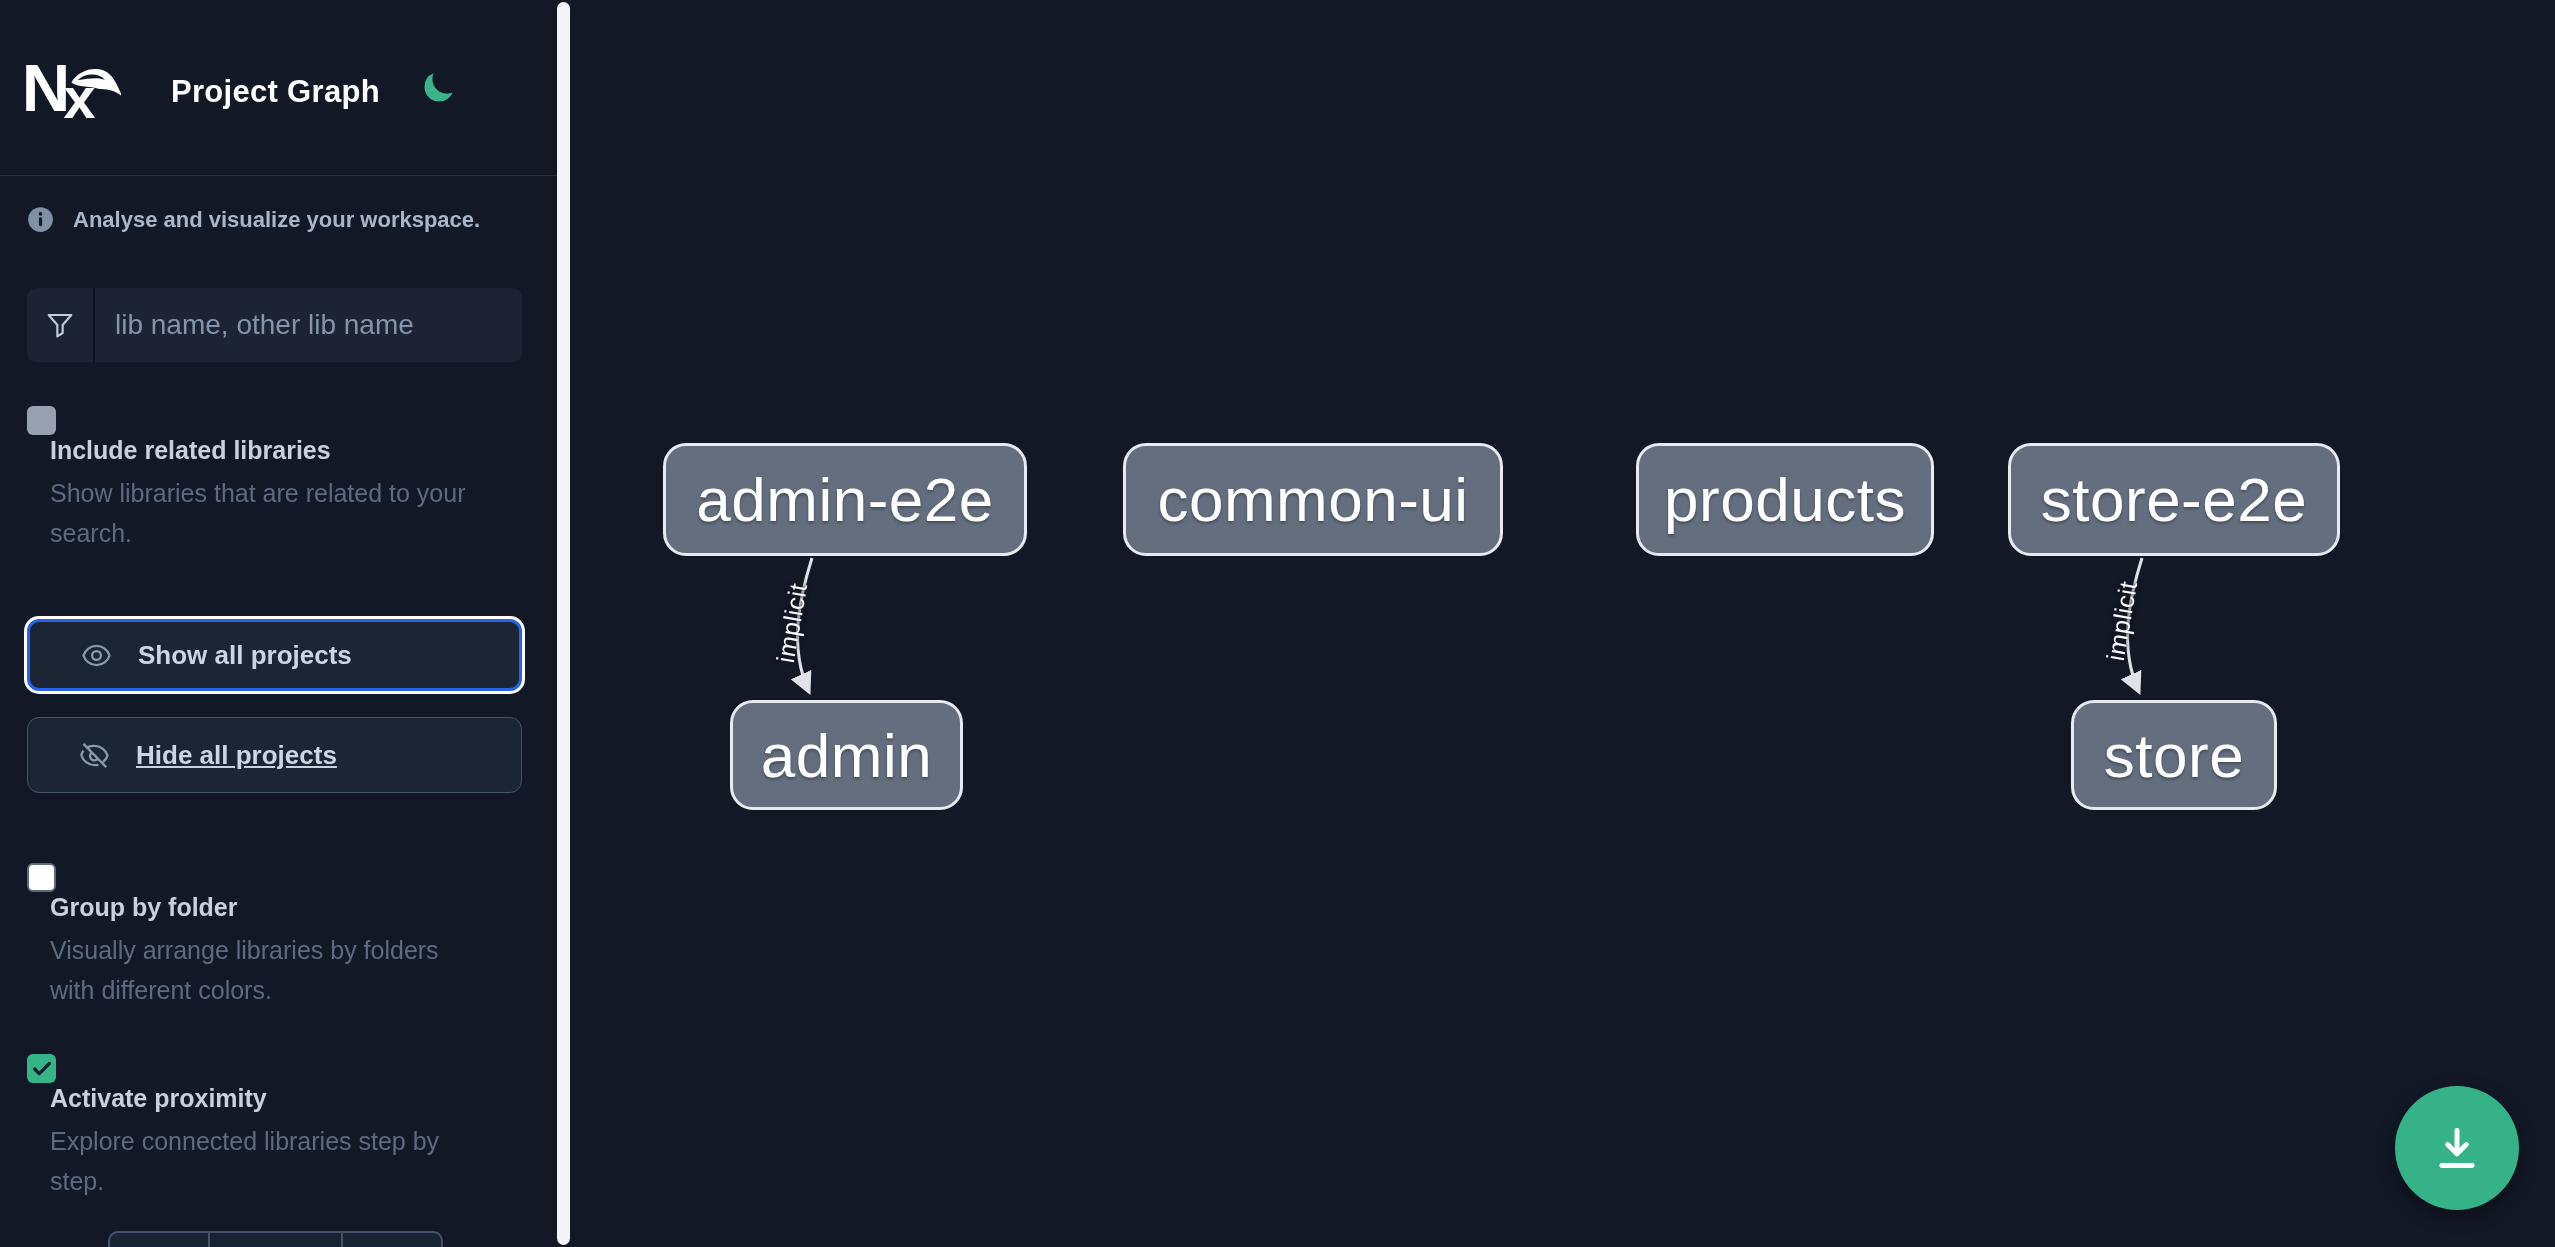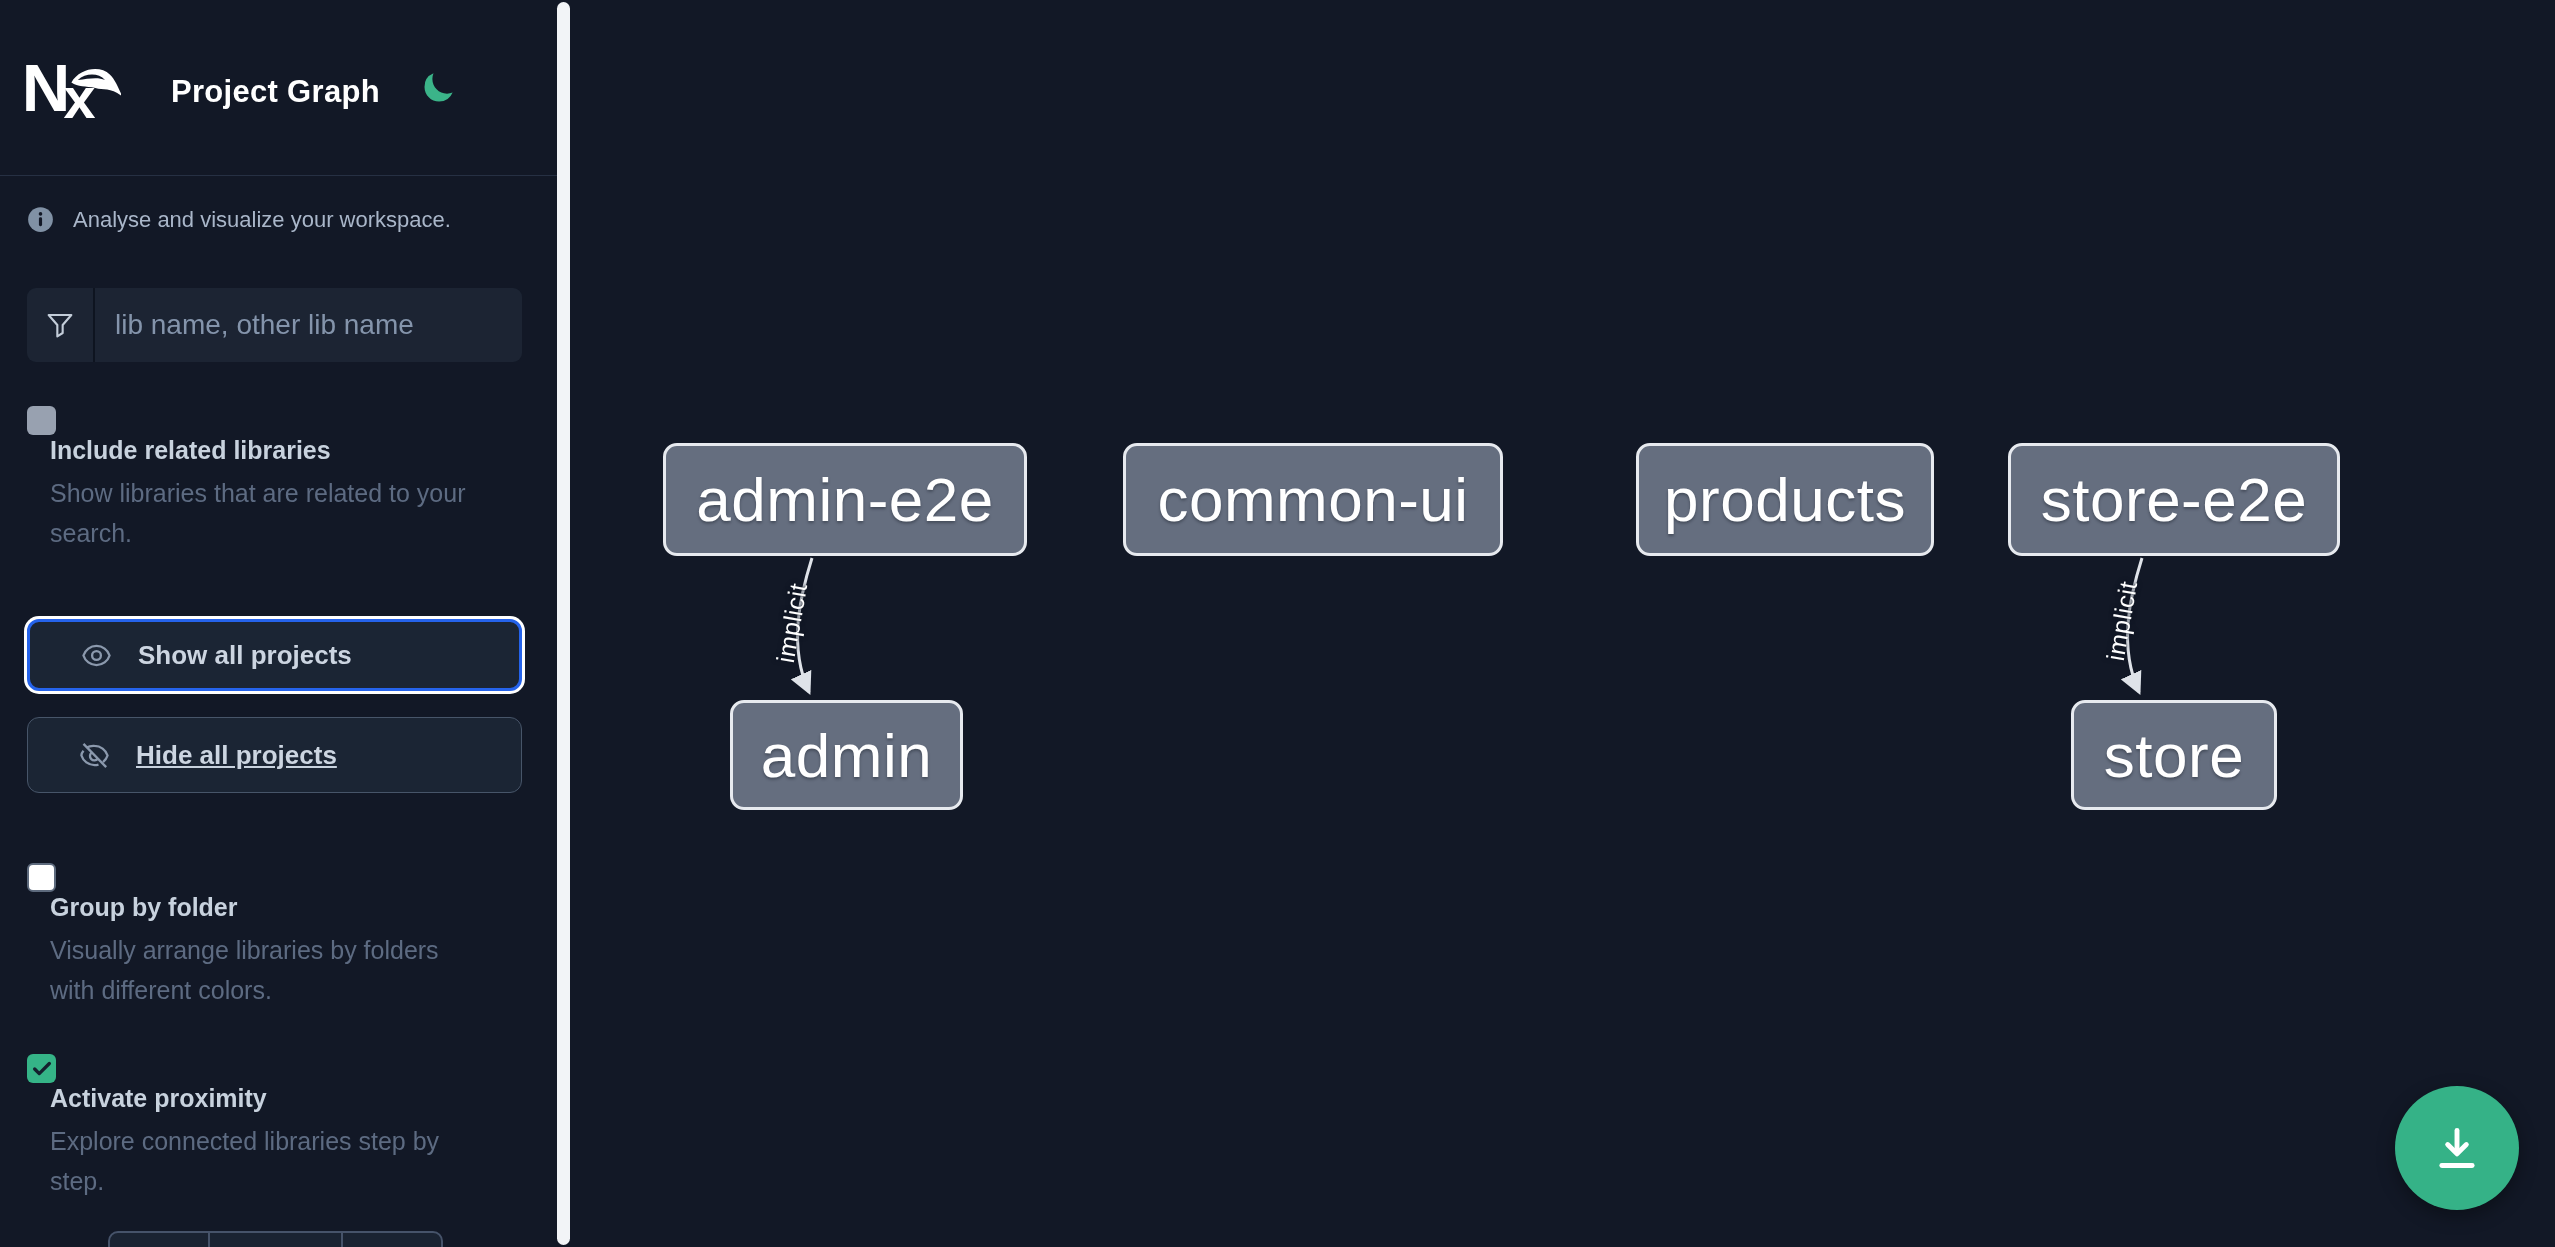--- a/index.html
+++ b/index.html
@@ -15,21 +15,21 @@
   .sidebar { position:absolute; left:0; top:0; width:557px; height:1247px; }
 
   .app-header {
     height:176px; display:flex; align-items:center;
     padding-left:25px; border-bottom:1px solid #263043;
   }
   .logo { width:96px; height:66px; flex:0 0 auto; }
   .app-title { font-size:31px; font-weight:700; color:#ffffff; margin-left:50px; letter-spacing:.3px;margin-top:8px; }
   .theme-toggle { margin-left:40px; width:36px; height:36px; cursor:pointer; }
 
-  .tagline-row { display:flex; align-items:center; gap:19px; padding:30px 0 0 27px; }
+  .tagline-row { display:flex; align-items:center; gap:19px; padding:30px 0 0 27px;font-weight:bold; }
   .tagline-row svg { flex:0 0 auto; }
   .tagline-text { font-size:22px; color:#a9b6c9; }
 
   .search-box {
     margin:55px 0 0 27px; width:495px; height:74px;
     background:#1c2433; border-radius:9px;
     display:flex; align-items:stretch; overflow:hidden;
   }
   .search-icon-cell {
     width:68px; display:flex; align-items:center; justify-content:center;
@@ -84,21 +84,21 @@
     position:absolute; left:557px; top:2px; width:13px; height:1243px;
     background:#f2f4f7; border-radius:7px; cursor:grab; z-index:5;
   }
 
   
   .canvas { position:absolute; left:572px; top:0; width:1983px; height:1247px; }
   .edges-svg { position:absolute; left:0; top:0; }
 
   .node {
     position:absolute; background:#656e7f;
-    border:3px solid #e7eaef; border-radius:14px;
+    border:3px solid #e7eaef; border-radius:23px;
     display:flex; align-items:center; justify-content:center;
     color:#ffffff; font-size:62px; letter-spacing:.5px;
     text-shadow:0 2px 3px rgba(10,14,24,.35);
     cursor:pointer;
   }
 
   .edge-label {
     position:absolute; transform:translate(-50%,-50%) rotate(-80deg);
     font-size:25px; color:#ffffff; letter-spacing:.5px;
     text-shadow:0 0 5px rgba(18,24,38,.95), 0 0 2px rgba(18,24,38,.9);

